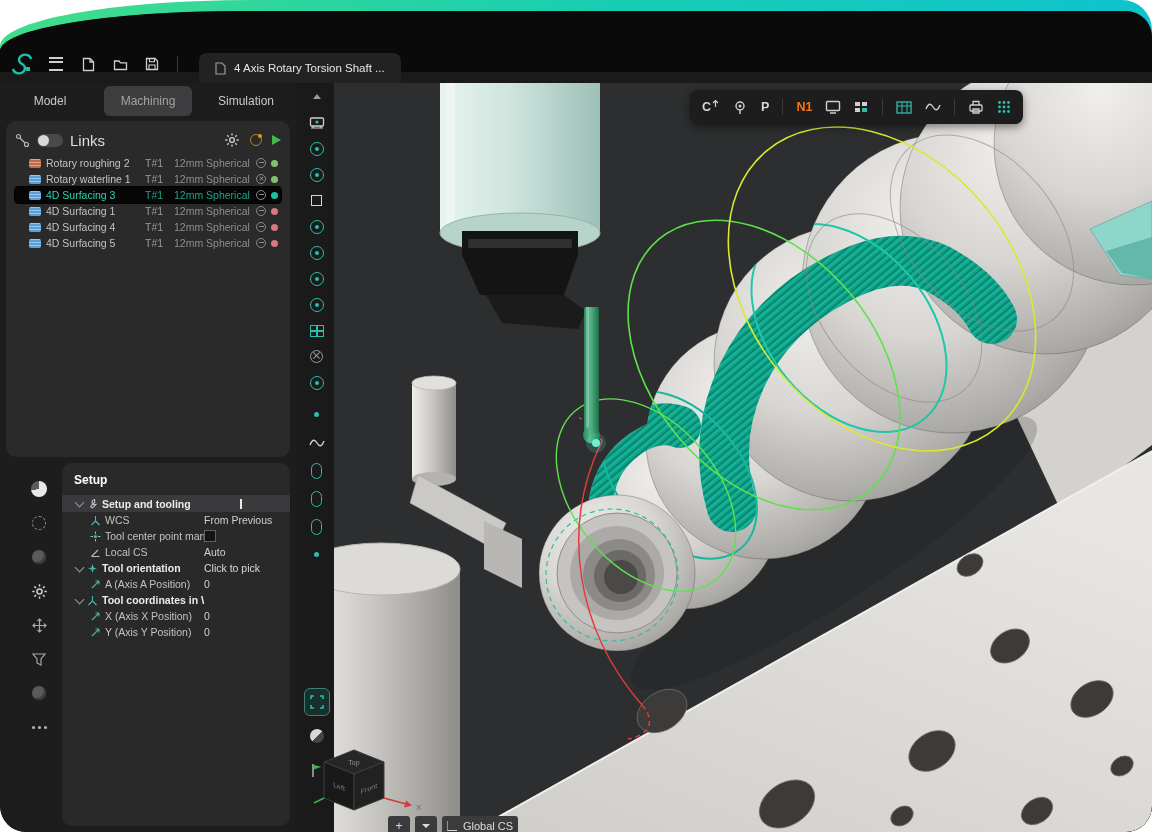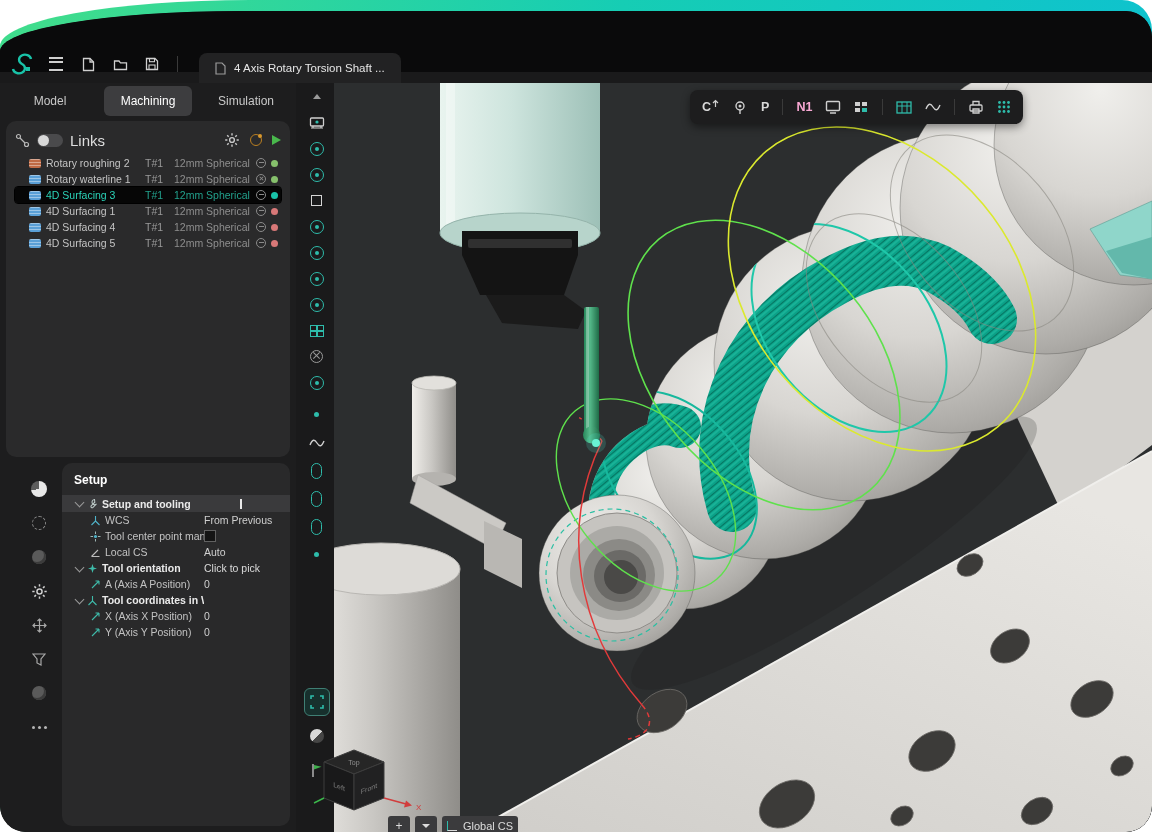--- a/index.html
+++ b/index.html
@@ -18,21 +18,21 @@
   .doc-tab{display:flex;align-items:center;gap:8px;background:#222223;height:30px;padding:0 16px;
     border-radius:8px 8px 0 0;margin-left:12px;color:#e6e6e6;font-size:11.5px;align-self:flex-end;}
   
   .i-menu{width:14px;height:10px;border-top:2px solid #cfcfcf;border-bottom:2px solid #cfcfcf;position:relative;}
   .i-menu::after{content:"";position:absolute;left:0;right:0;top:2px;height:2px;background:#cfcfcf;}
   
   .left{position:absolute;left:0;top:72px;bottom:0;width:296px;background:#1d1d1e;display:flex;flex-direction:column;
     border-bottom-left-radius:26px;}
   .ptabs{display:flex;height:30px;margin:3px 6px 1px;gap:10px;}
   .tab{flex:1;display:flex;align-items:center;justify-content:center;color:#c9c9c9;font-size:12px;border-radius:6px;cursor:pointer;}
-  .tab.active{background:#3d3d3f;color:#ffffff;}
+  .tab.active{background:#3d3d3f;color:#a3a3a3;}
   .ops-card{margin:4px 6px 0;background:#2a2a2b;border-radius:10px;height:336px;padding:6px 9px;box-sizing:border-box;overflow:hidden;}
   .links-row{display:flex;align-items:center;height:26px;gap:7px;}
   .tgl{width:26px;height:13px;border-radius:7px;background:#4a4a4c;position:relative;display:inline-block;cursor:pointer;}
   .tgl i{position:absolute;left:1px;top:1px;width:11px;height:11px;border-radius:50%;background:#d8d8d8;}
   .links-label{font-size:15px;color:#dedede;}
   .links-right{margin-left:auto;display:flex;align-items:center;gap:10px;}
   .orange-ic{width:12px;height:12px;border:1.5px solid #b97f22;border-radius:50%;position:relative;display:inline-block;box-sizing:border-box;}
   .orange-ic::after{content:"";position:absolute;right:-1px;top:-1px;width:4px;height:4px;border-radius:50%;background:#d9992e;}
   .play-ic{width:0;height:0;border-left:9px solid #49b84c;border-top:5.5px solid transparent;border-bottom:5.5px solid transparent;display:inline-block;}
   .ops-head{display:flex;align-items:center;height:24px;gap:6px;color:#fff;font-size:12px;font-weight:bold;}
@@ -633,21 +633,21 @@
             <circle cx="8" cy="7" r="4" fill="none" stroke="#cfcfcf" stroke-width="1.4"></circle>
             <path d="M8,11 V15" stroke="#cfcfcf" stroke-width="1.4"></path>
             <circle cx="8" cy="7" r="1.5" fill="#cfcfcf"></circle>
           </svg>
         </button>
         <button class="mtb-btn">
           <span class="gtxt" style="color:#d8d8d8">P</span>
         </button>
         <span class="sep"></span>
         <button class="mtb-btn">
-          <span class="gtxt" style="color:#f9a8d4">N1</span>
+          <span class="gtxt" style="color:#f97316">N1</span>
         </button>
         <button class="mtb-btn">
           <svg width="16" height="14" viewBox="0 0 16 14">
             <rect x="1.5" y="1.5" width="13" height="9" rx="1" fill="none" stroke="#cfcfcf" stroke-width="1.4"></rect>
             <path d="M5,13 H11" stroke="#cfcfcf" stroke-width="1.4"></path>
           </svg>
         </button>
         <button class="mtb-btn">
           <svg width="15" height="13" viewBox="0 0 15 13">
             <g fill="#cfcfcf">

